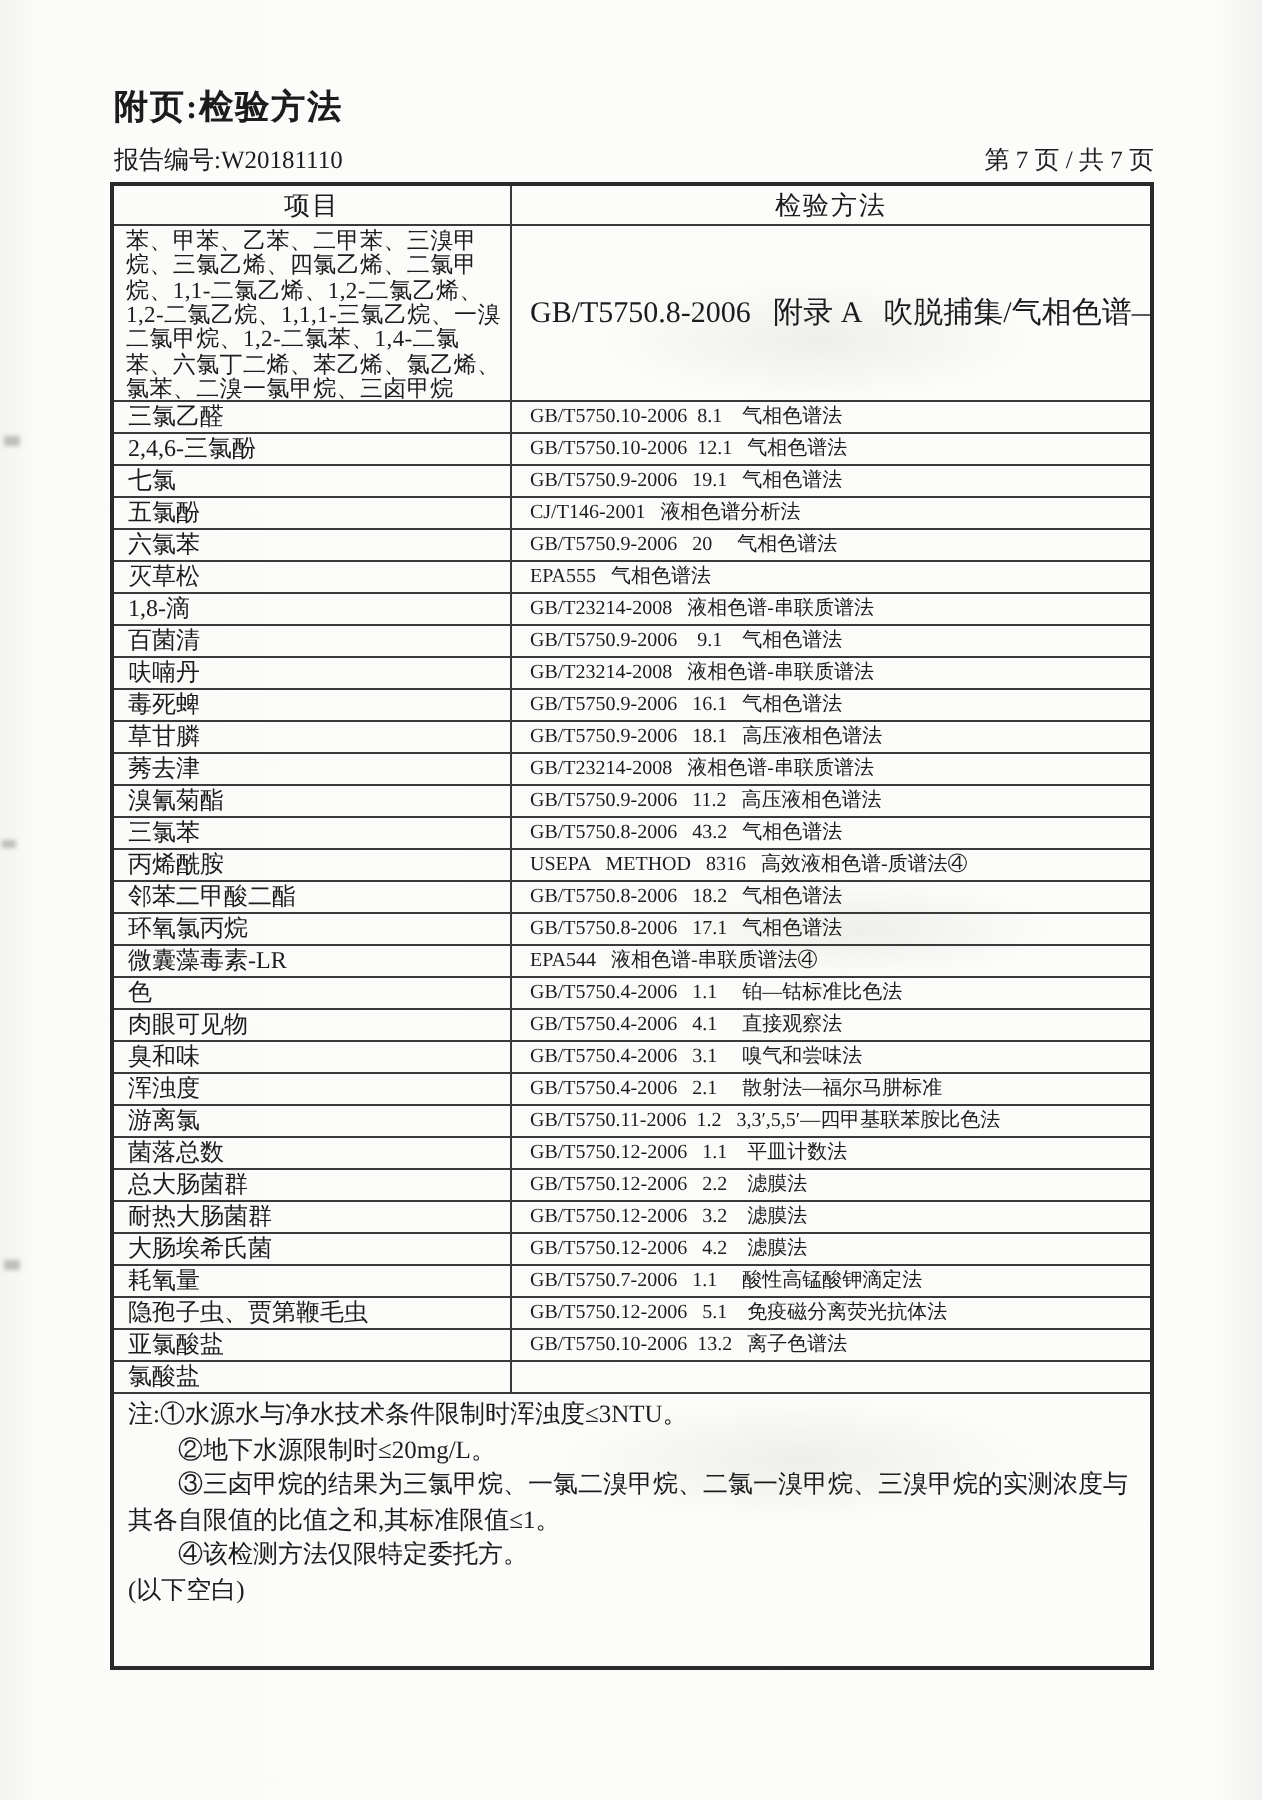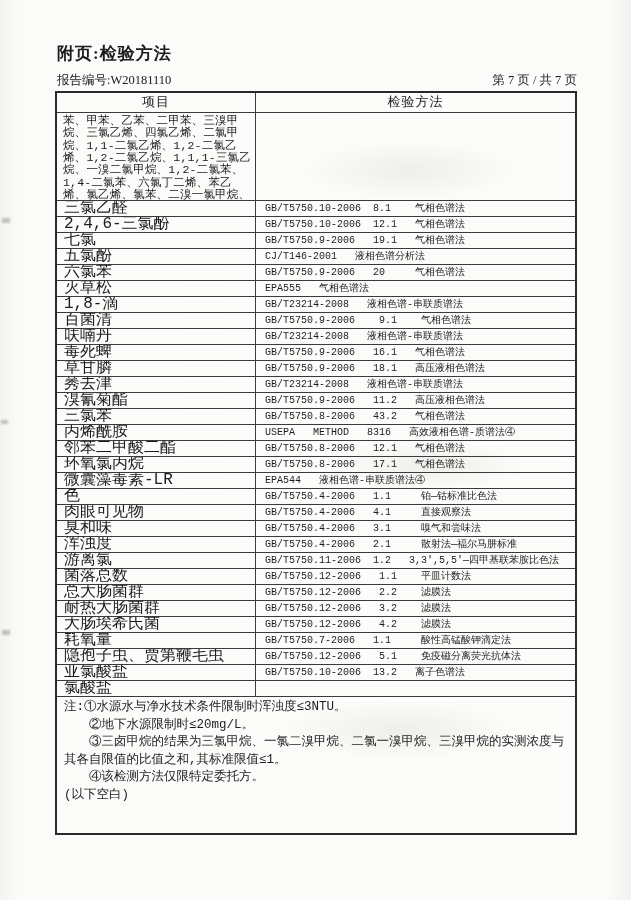--- a/index.html
+++ b/index.html
@@ -32,45 +32,44 @@
   .meta-row { position:absolute; left:57px; right:54px; top:72px; height:16px; font-size:12.5px; }
   .report-no { position:absolute; left:0; top:0; white-space:pre; }
   .page-indicator { position:absolute; right:0; top:0; white-space:pre; }
 
   .doc-table {
     position:absolute; left:55px; top:91px;
     width:522px; height:744px;
     border:2px solid #2a2a2a;
     box-sizing:border-box;
     background:transparent;
-    font-family:Liberation Mono, monospace;
   }
   .t-row { display:flex; box-sizing:border-box; border-bottom:1px solid #3a3a3a; }
   .t-cell { box-sizing:border-box; overflow:hidden; }
   .item-col { width:199px; border-right:1px solid #3a3a3a; }
   .method-col { flex:1; }
 
   .t-head { height:20px; }
   .t-head .t-cell {
     text-align:center; font-size:13px; line-height:19px; letter-spacing:1px;
   }
 
-  .t-group { height:88px;flex-direction:column; }
+  .t-group { height:88px; }
   .t-group .item-col {
     padding:2px 4px 0 6px;
     font-size:11.5px; line-height:12.35px;
     letter-spacing:0.2px;
   }
   .t-group .method-col {
     display:flex; align-items:center;
     padding-left:9px; font-size:15px; white-space:pre;
   }
 
   .t-data { height:16px; }
-  .t-data .item-col  { padding-left:7px; font-size:16px; line-height:15px; white-space:pre; }
+  .t-data .item-col  { padding-left:7px; font-size:12px; line-height:15px; white-space:pre; }
   .t-data .method-col{ padding-left:9px; font-size:10px; line-height:15px; white-space:pre; }
 
   .t-notes {
     box-sizing:border-box; height:136px;
     padding:2px 9px 0 7px;
     font-size:12.5px; line-height:17.5px;
   }
   .note-line { white-space:pre-wrap; }
 </style>
 </head>
@@ -176,21 +175,21 @@
           <div class="t-cell method-col">GB/T5750.8-2006   43.2   气相色谱法</div>
         </div>
 
         <div class="t-row t-data">
           <div class="t-cell item-col">丙烯酰胺</div>
           <div class="t-cell method-col">USEPA   METHOD   8316   高效液相色谱-质谱法④</div>
         </div>
 
         <div class="t-row t-data">
           <div class="t-cell item-col">邻苯二甲酸二酯</div>
-          <div class="t-cell method-col">GB/T5750.8-2006   12.1   气相色谱法</div>
+          <div class="t-cell method-col">GB/T5750.8-2006   18.2   气相色谱法</div>
         </div>
 
         <div class="t-row t-data">
           <div class="t-cell item-col">环氧氯丙烷</div>
           <div class="t-cell method-col">GB/T5750.8-2006   17.1   气相色谱法</div>
         </div>
 
         <div class="t-row t-data">
           <div class="t-cell item-col">微囊藻毒素-LR</div>
           <div class="t-cell method-col">EPA544   液相色谱-串联质谱法④</div>

